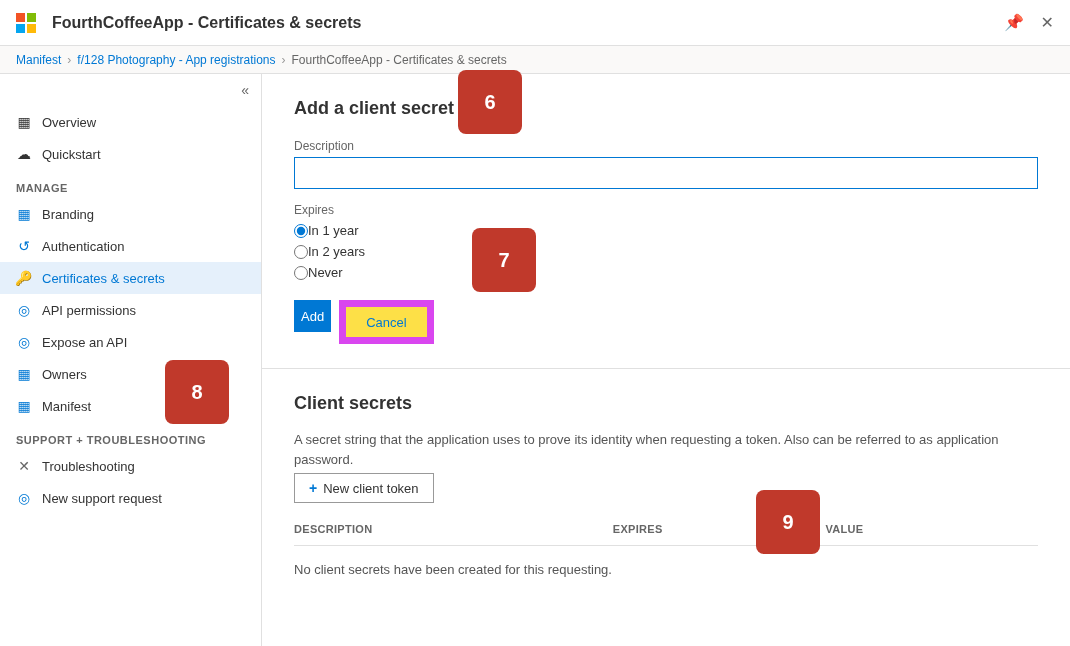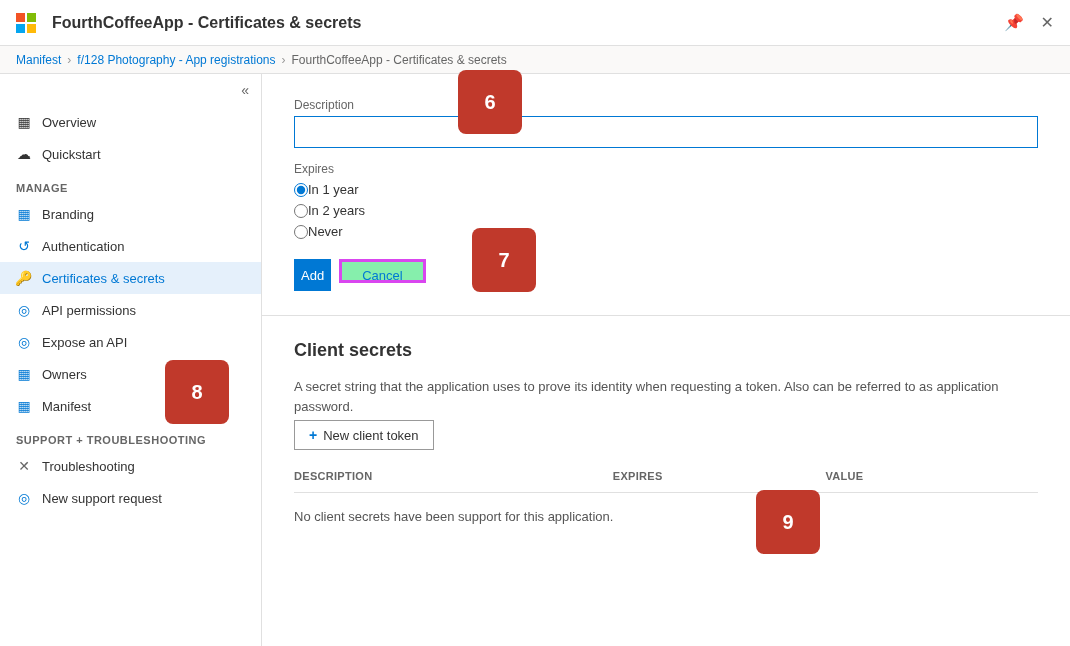--- a/index.html
+++ b/index.html
@@ -44,21 +44,21 @@
     .form-label { font-size: 12px; color: #666; margin-bottom: 4px; display: block; }
     .form-input { width: 100%; border: 1px solid #0078d4; padding: 6px 8px; font-size: 13px; outline: none; height: 32px; }
 
     .expires-label { font-size: 12px; color: #666; margin: 14px 0 6px; }
     .radio-group { display: flex; flex-direction: column; gap: 6px; }
     .radio-item { display: flex; align-items: center; font-size: 13px; cursor: pointer; }
     .radio-item input[type="radio"] { accent-color: #0078d4; width: 14px; height: 14px; }
 
     .btn-row { display: flex; gap: 8px; margin-top: 20px; }
     .btn-primary { background: #0078d4; color: #fff; border: none; padding: 6px 7px; font-size: 13px; cursor: pointer; height: 32px; }
-    .btn-secondary { background: #86efac; color: #0078d4; border: 3px solid #d946ef; padding: 6px 20px; font-size: 13px; cursor: pointer; height: 24px; }
+    .btn-secondary { background: #fde047; color: #0078d4; border: 7px solid #d946ef; padding: 6px 20px; font-size: 13px; cursor: pointer; height: 44px; }
 
     
     .secrets-section { padding: 24px 32px; }
     .section-title { font-size: 18px; font-weight: 600; color: #333; margin-bottom: 16px; }
     .section-desc { font-size: 13px; color: #555; margin-bottom: 4px; line-height: 1.5; }
     .new-secret-btn { display: flex; align-items: center; gap: 6px; border: 1px solid #999; background: #fff; color: #333; padding: 5px 14px; font-size: 13px; cursor: pointer; height: 30px; }
     .new-secret-btn .plus-icon { color: #0078d4; font-weight: bold; font-size: 14px; }
 
     .table-header { display: grid; grid-template-columns: 3fr 2fr 2fr; gap: 0; border-bottom: 1px solid #e0e0e0; margin-top: 16px; padding-bottom: 6px; }
     .th { font-size: 11px; font-weight: 700; color: #666; text-transform: uppercase; letter-spacing: 0.3px; padding: 4px 0; }
@@ -153,20 +153,21 @@
       </div>
       <div class="sidebar-item">
         <span class="item-icon" style="color:#0078d4;">◎</span>
         <span>New support request</span>
       </div>
     </div>
 
     <div class="main">
 
       <div class="panel-section">
+        <div class="panel-title">Add a client secret</div>
 
         <label class="form-label">Description</label>
         <input class="form-input" type="text" placeholder="" style="">
 
         <div class="expires-label">Expires</div>
         <div class="radio-group">
           <label class="radio-item">
             <input type="radio" name="expires" checked="" style="">
             <span>In 1 year</span>
           </label>
@@ -194,21 +195,21 @@
           <span class="plus-icon">+</span>
           <span>New client token</span>
         </button>
 
         <div class="table-header">
           <div class="th">DESCRIPTION</div>
           <div class="th">EXPIRES</div>
           <div class="th">VALUE</div>
         </div>
 
-        <div class="no-secrets">No client secrets have been support for this application.</div>
+        <div class="no-secrets">No client secrets have been created for this requesting.</div>
       </div>
     </div>
   </div>
 
   <div class="callout" style="width:64px;height:64px;top:70px;left:458px;">
     <span>6</span>
   </div>
 
   <div class="callout" style="width:64px;height:64px;top:228px;left:472px;">
     <span>7</span>

